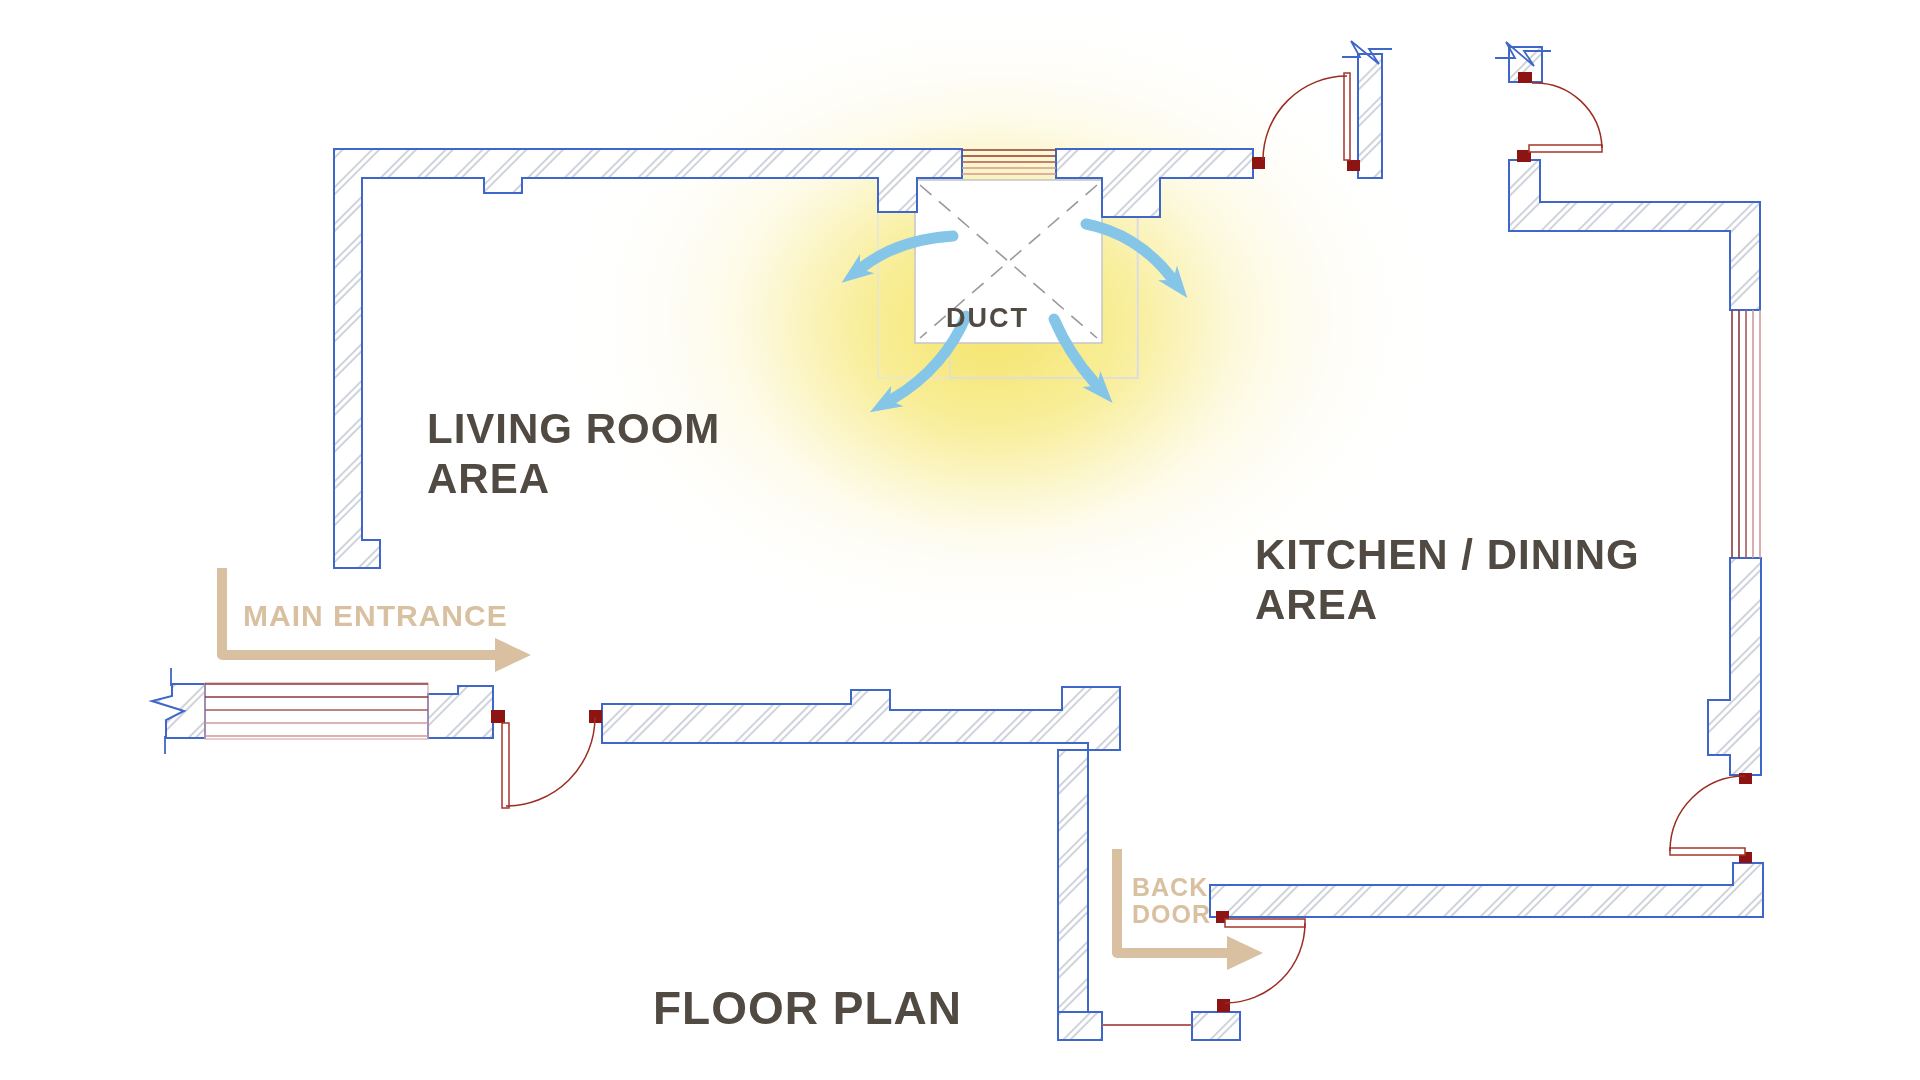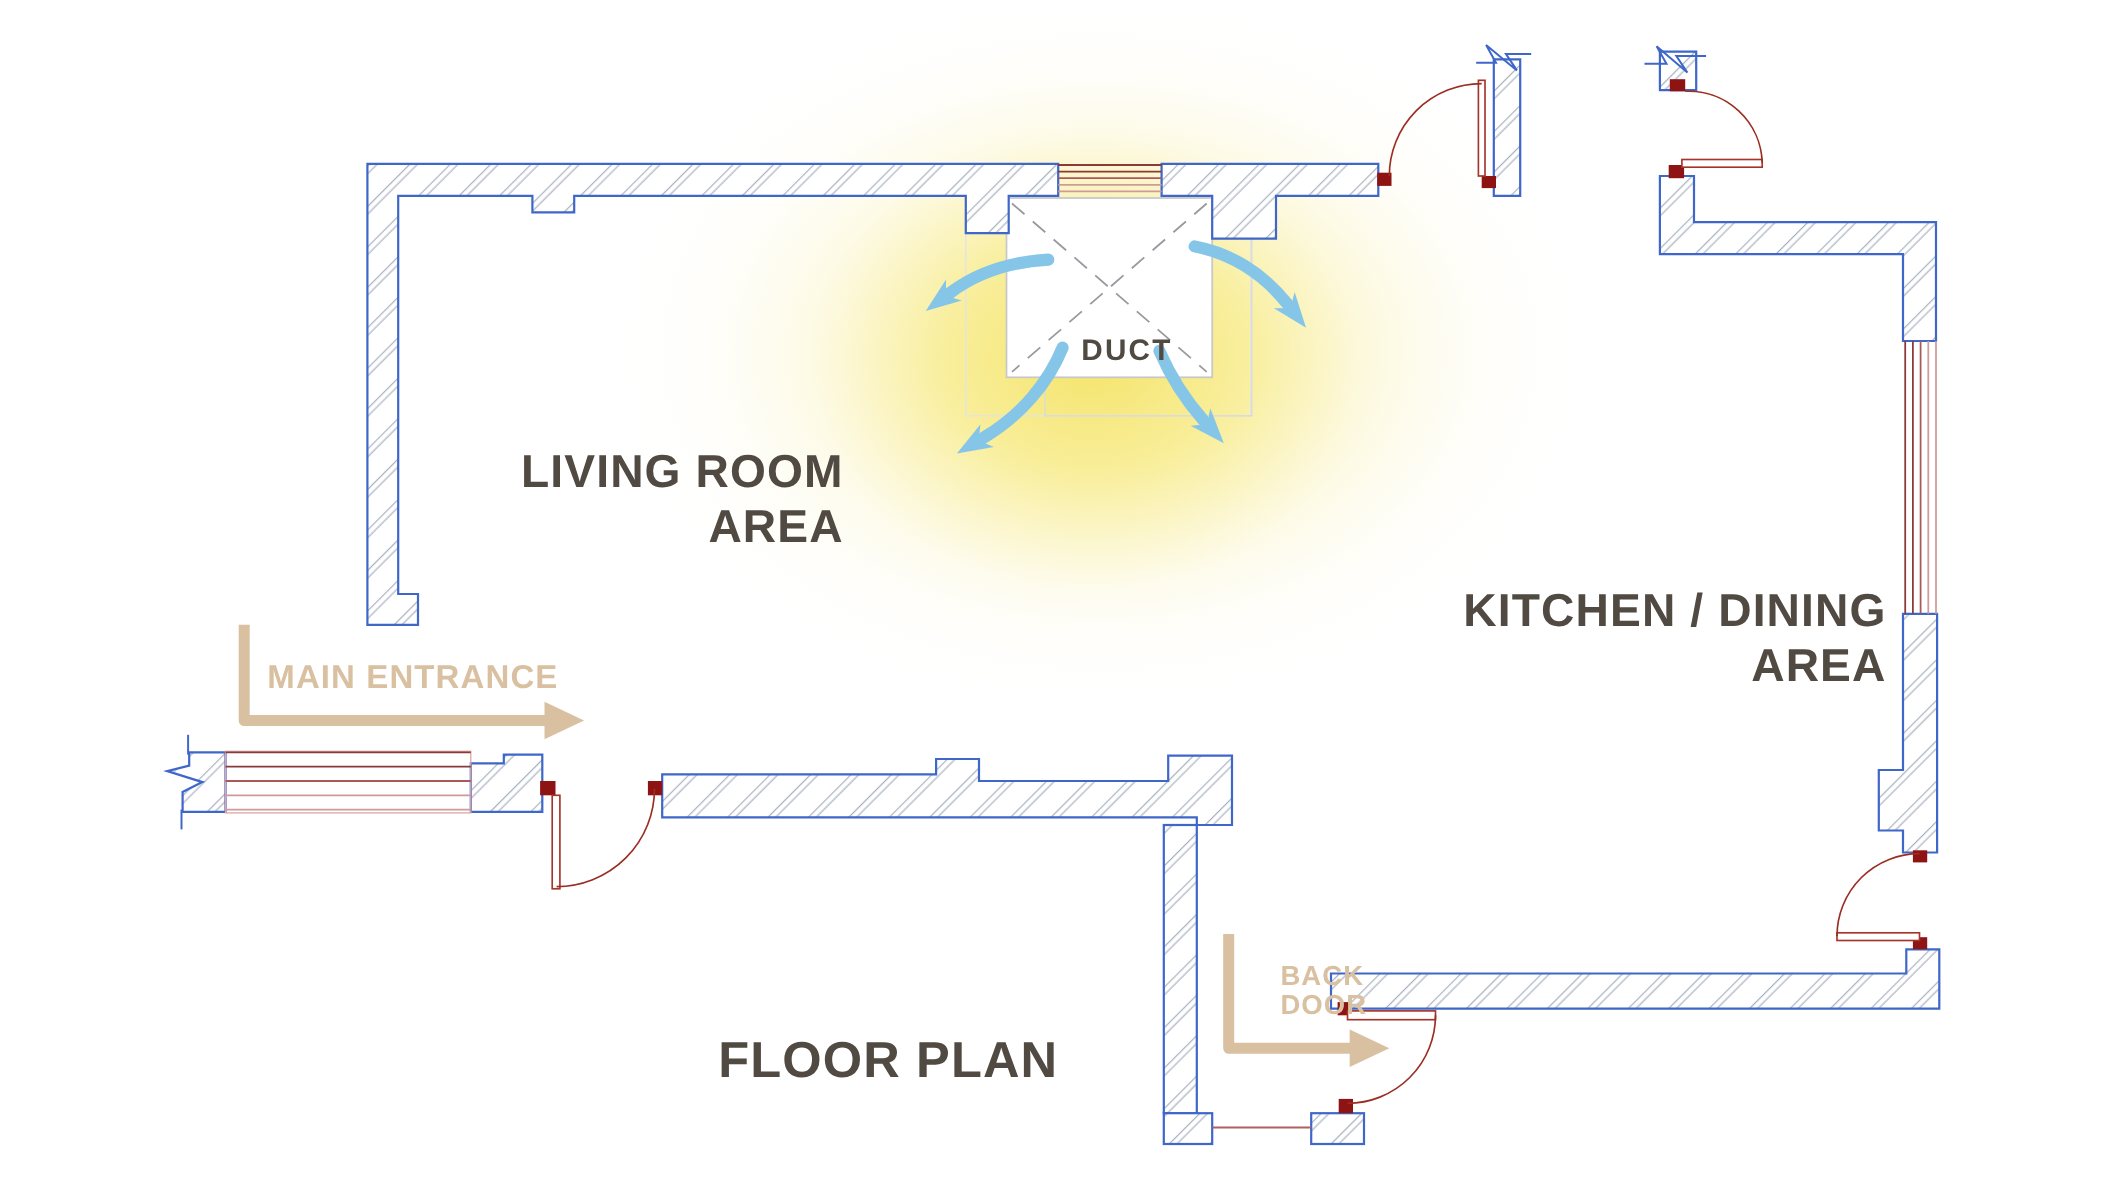--- a/index.html
+++ b/index.html
@@ -10,21 +10,21 @@
     overflow:hidden;
     font-family:"Liberation Sans", sans-serif;
   }
   .stage svg{position:absolute;left:0;top:0;}
   .lbl{
     position:absolute;
     font-weight:700;
     color:#504a42;
     letter-spacing:1px;
     line-height:50px;
-    text-align:right;
+    text-align:left;
     white-space:normal;
   }
   .lbl.room{font-size:42px;}
   .lbl.tan{color:#d8c0a1;}
   .lbl.title{font-size:46px;letter-spacing:1px;white-space:nowrap;line-height:48px;text-align:left;}
   .lbl.duct{font-size:27px;letter-spacing:2px;line-height:30px;}
   .lbl.entrance{font-size:30px;letter-spacing:1px;white-space:nowrap;line-height:32px;text-align:right;}
   .lbl.backdoor{font-size:25px;letter-spacing:1px;line-height:27px;text-align:left;}
 </style>
 </head>
@@ -173,17 +173,17 @@
   </svg>
 
   <div class="lbl room" style="left:1255px;top:530px;width:460px;">KITCHEN / DINING AREA</div>
 
   <div class="lbl room" style="left:427px;top:404px;width:340px;">LIVING ROOM AREA</div>
 
   <div class="lbl duct" style="left:946px;top:303px;width:120px;">DUCT</div>
 
   <div class="lbl tan entrance" style="left:243px;top:600px;">MAIN ENTRANCE</div>
 
-  <div class="lbl tan backdoor" style="left:1164px;top:874px;width:110px;">BACK DOOR</div>
+  <div class="lbl tan backdoor" style="left:1132px;top:874px;width:110px;">BACK DOOR</div>
 
-  <div class="lbl title" style="left:653px;top:939px;">FLOOR PLAN</div>
+  <div class="lbl title" style="left:653px;top:984px;">FLOOR PLAN</div>
 
 </div>
 
 </body></html>

